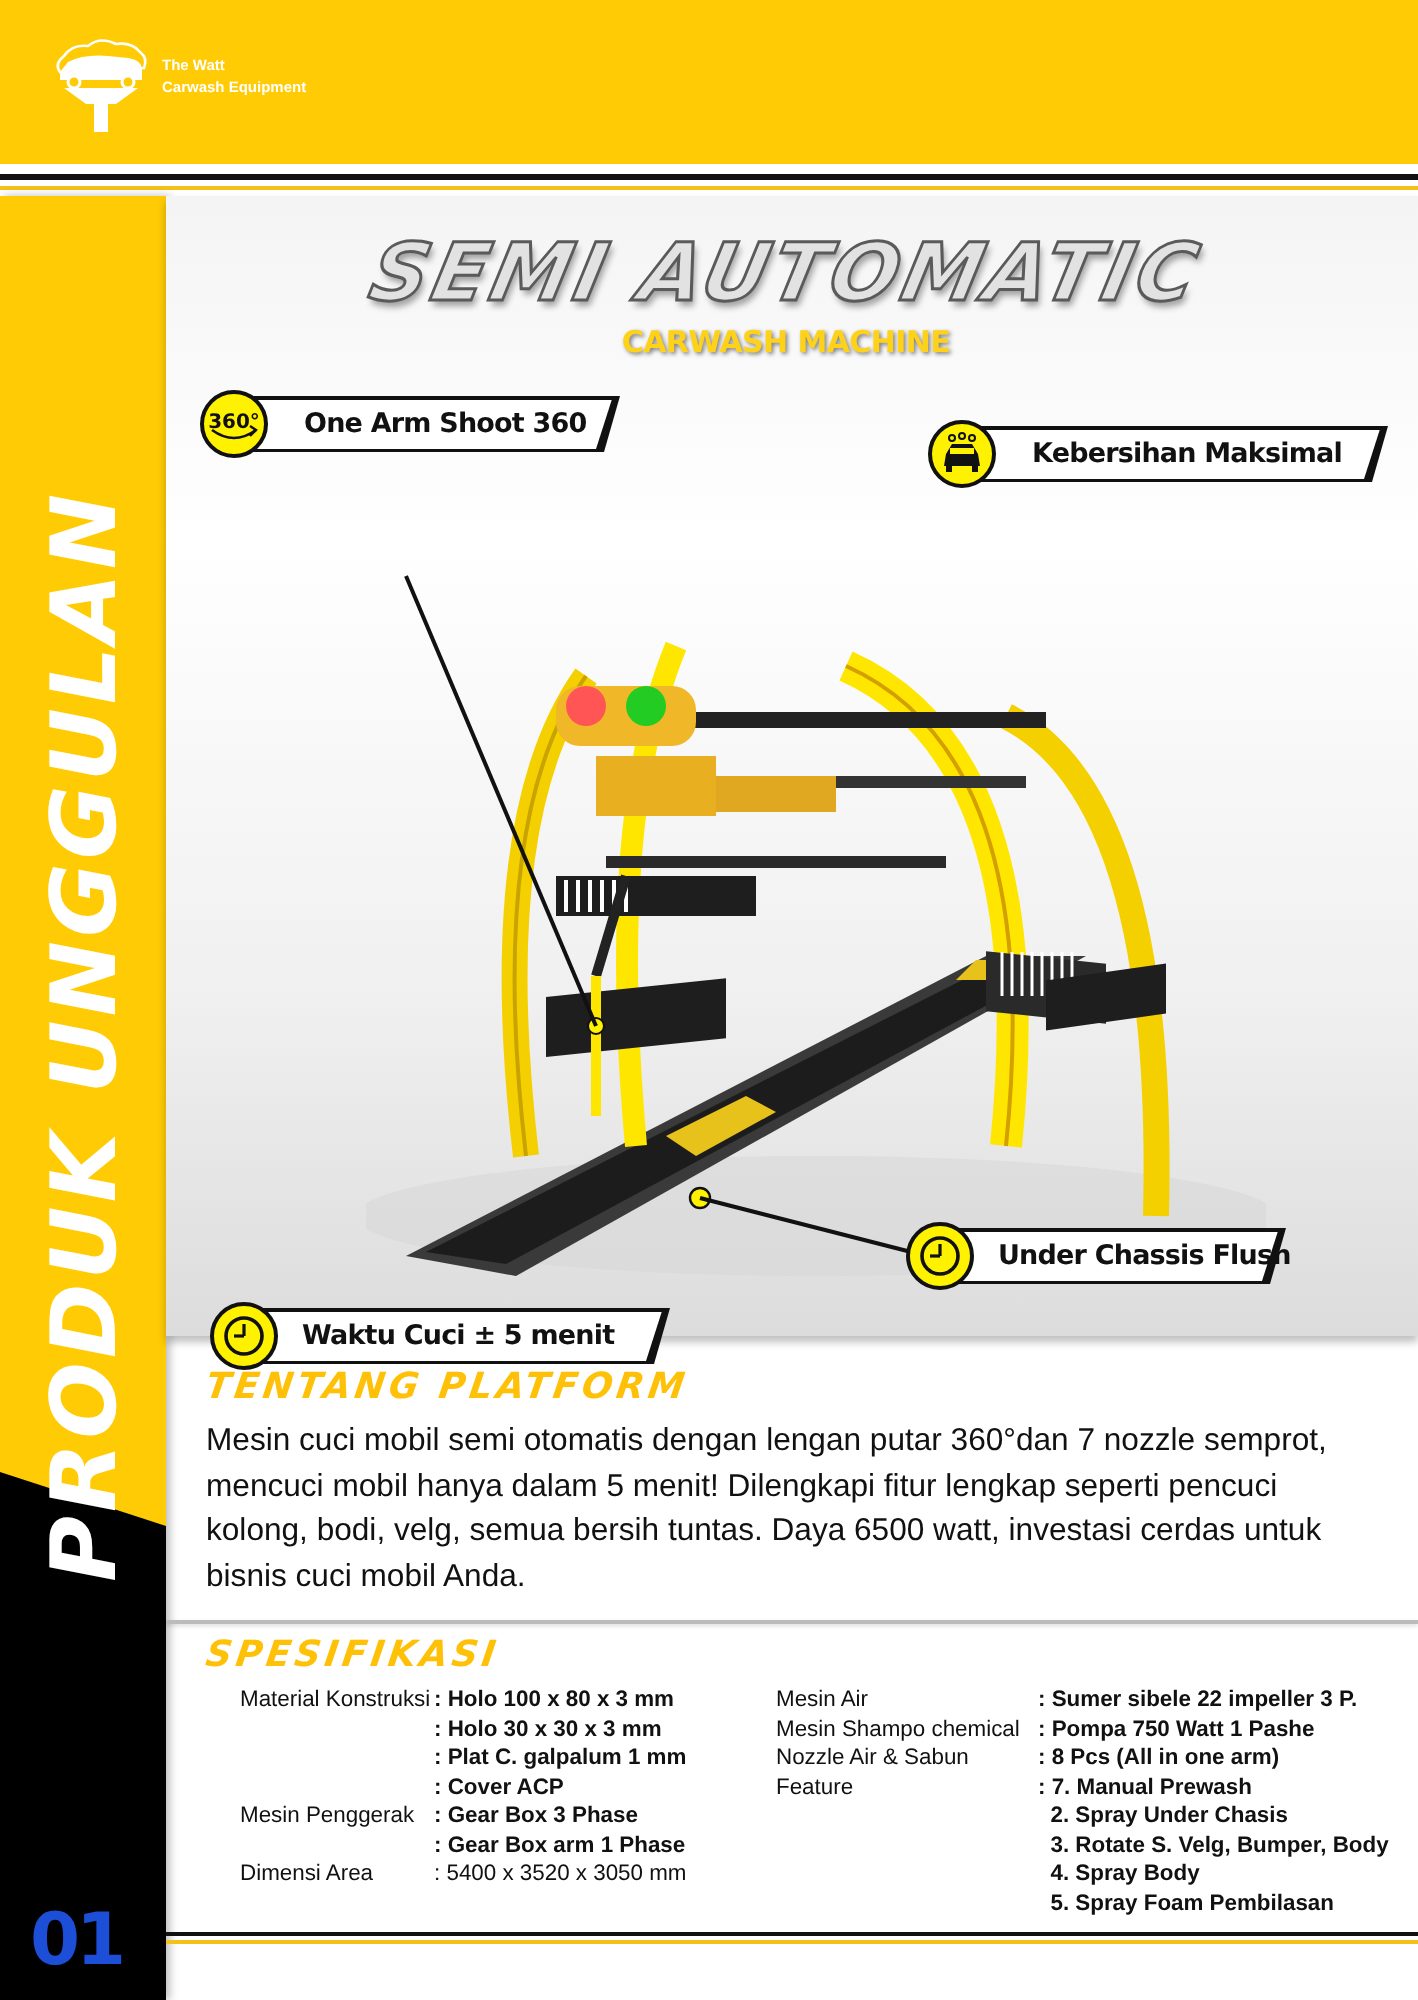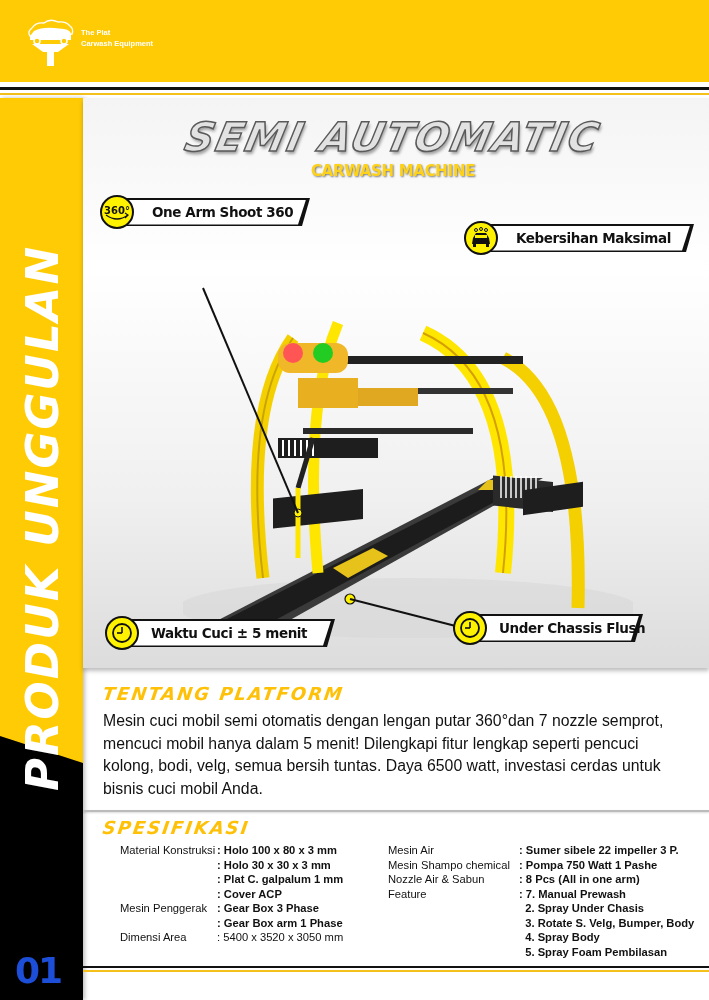--- a/index.html
+++ b/index.html
@@ -73,21 +73,21 @@
 <div class="header">
   <svg class="logo" viewBox="0 0 56 52">
     <path d="M10 14 Q14 8 22 9 Q28 4 36 8 Q44 7 48 12 Q52 15 50 20 L8 22 Q5 18 10 14 Z" fill="none" stroke="#fff" stroke-width="1.3"></path>
     <path d="M8 22 L12 17 Q20 13 32 14 L42 15 Q49 16 49 21 L49 26 L8 26 Z" fill="#fff"></path>
     <circle cx="15" cy="27" r="3" fill="#ffcb05" stroke="#fff" stroke-width="1.5"></circle>
     <circle cx="42" cy="27" r="3" fill="#ffcb05" stroke="#fff" stroke-width="1.5"></circle>
     <path d="M10 30 L47 30 L36 38 L21 38 Z" fill="#fff"></path>
     <rect x="25" y="38" width="7" height="14" fill="#fff"></rect>
   </svg>
   <div class="tagline">
-    <div>The Plat</div>
+    <div>The Watt</div>
     <div>Carwash Equipment</div>
   </div>
 </div>
 <div class="hdr-stripes">
   <div class="blk"></div>
   <div class="yel"></div>
 </div>
 
 <div class="sidebar">
   <div class="black"></div>
@@ -165,38 +165,38 @@
     <div class="label" style="left:52px;">One Arm Shoot 360</div>
     <div class="badge">
       <svg width="28" height="22" viewBox="0 0 28 22">
           <text x="14" y="13" text-anchor="middle" font-size="10" font-weight="bold" font-family="DejaVu Sans, sans-serif" fill="#111">360°</text>
           <path d="M3 14 Q14 22 25 14" fill="none" stroke="#111" stroke-width="1.3"></path>
           <path d="M22 12 L25 14 L22 17" fill="none" stroke="#111" stroke-width="1.2"></path>
         </svg>
     </div>
   </div>
 
-  <div class="callout" style="left:381px; top:123px; width:230px;">
+  <div class="callout" style="left:381px; top:112px; width:230px;">
     <div class="tag-border" style="left:18px; width:212px;"></div>
     <div class="tag-inner" style="left:18px; width:208px;"></div>
     <div class="label" style="left:52px;">Kebersihan Maksimal</div>
     <div class="badge">
       <svg width="24" height="22" viewBox="0 0 24 22">
           <circle cx="7" cy="3" r="1.5" fill="none" stroke="#111"></circle>
           <circle cx="12" cy="2" r="1.5" fill="none" stroke="#111"></circle>
           <circle cx="17" cy="3" r="1.5" fill="none" stroke="#111"></circle>
           <path d="M4 11 L7 6 L17 6 L20 11 L21 17 L3 17 Z" fill="#111"></path>
           <rect x="6" y="8" width="12" height="3" fill="#fff200"></rect>
           <rect x="4" y="17" width="3" height="3" fill="#111"></rect>
           <rect x="17" y="17" width="3" height="3" fill="#111"></rect>
         </svg>
     </div>
   </div>
 
-  <div class="callout" style="left:22px; top:518px; width:230px;">
+  <div class="callout" style="left:22px; top:553px; width:230px;">
     <div class="tag-border" style="left:18px; width:212px;"></div>
     <div class="tag-inner" style="left:18px; width:208px;"></div>
     <div class="label" style="left:46px;">Waktu Cuci ± 5 menit</div>
     <div class="badge">
       <svg width="22" height="22" viewBox="0 0 22 22">
           <circle cx="11" cy="11" r="9" fill="none" stroke="#111" stroke-width="1.8"></circle>
           <line x1="11" y1="11" x2="11" y2="5" stroke="#111" stroke-width="1.6"></line>
           <line x1="11" y1="11" x2="6" y2="11" stroke="#111" stroke-width="1.6"></line>
         </svg>
     </div>

